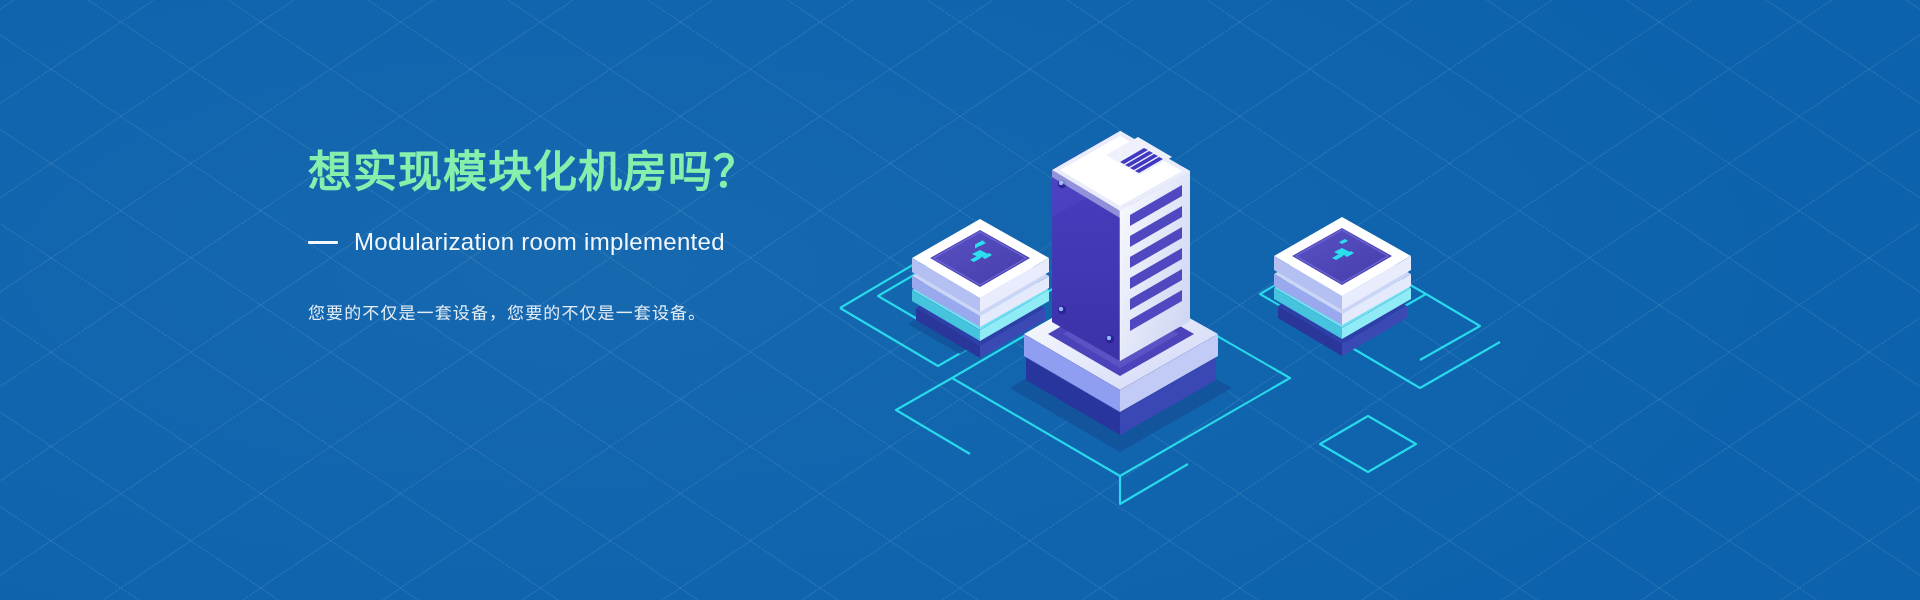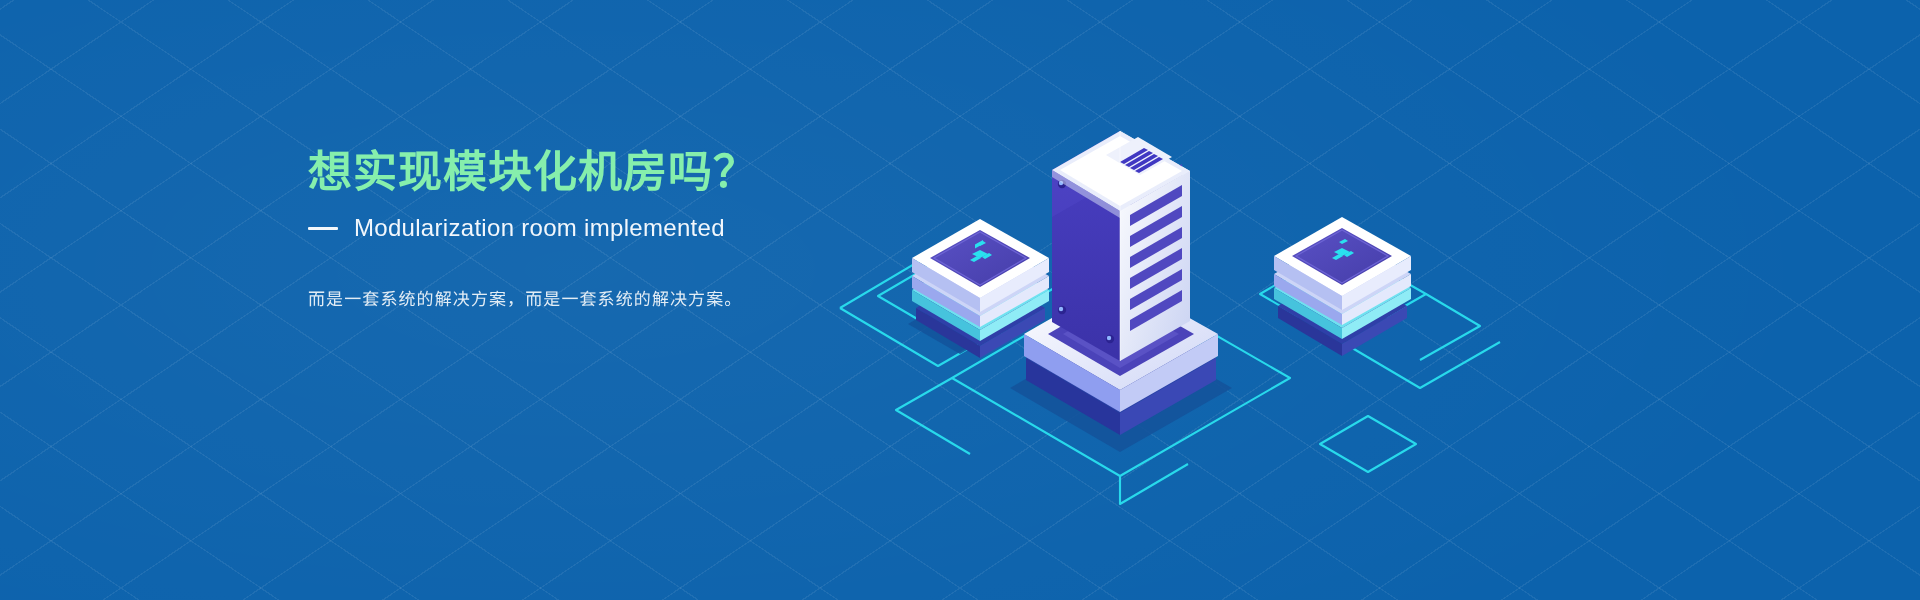--- a/index.html
+++ b/index.html
@@ -34,21 +34,21 @@
     background:radial-gradient(120% 150% at 30% 45%, rgba(255,255,255,.045) 0%, rgba(0,0,0,0) 55%);
     pointer-events:none;
   }
 
   
   .copy{position:absolute;left:308px;top:146px;width:640px;}
   .headline{
     margin:0;color:#86efac;font-size:44px;line-height:1.18;
     font-weight:700;letter-spacing:1px;white-space:nowrap;
   }
-  .sub-row{display:flex;align-items:center;margin-top:16px;}
+  .sub-row{display:flex;align-items:center;margin-top:30px;}
   .sub-dash{
     width:30px;height:3px;background:#ffffff;border-radius:1px;
     margin-right:16px;flex:0 0 auto;opacity:.95;
   }
   .subtitle{
     color:#f2f7fc;font-size:24px;line-height:1.2;font-weight:400;
     letter-spacing:.3px;white-space:nowrap;
   }
   .body-text{
     margin-top:42px;color:rgba(255,255,255,.88);
@@ -68,21 +68,21 @@
   <div class="vignette"></div>
 
   <div class="copy">
     <h1 class="headline">想实现模块化机房吗？</h1>
 
     <div class="sub-row">
       <span class="sub-dash"></span>
       <span class="subtitle">Modularization room implemented</span>
     </div>
 
-    <p class="body-text">而是一套系统的解决方案，而是一套系统的解决方案。</p>
+    <p class="body-text">您要的不仅是一套设备，您要的不仅是一套设备。</p>
   </div>
 
   <div class="art">
     <svg viewBox="0 0 700 470" xmlns="http://www.w3.org/2000/svg">
       <defs>
         <linearGradient id="gSideTall" x1="0" y1="0" x2="1" y2="1">
           <stop offset="0" stop-color="#ffffff"></stop>
           <stop offset="1" stop-color="#c9d2f2"></stop>
         </linearGradient>
         <linearGradient id="gFrontTall" x1="0" y1="0" x2="0" y2="1">

